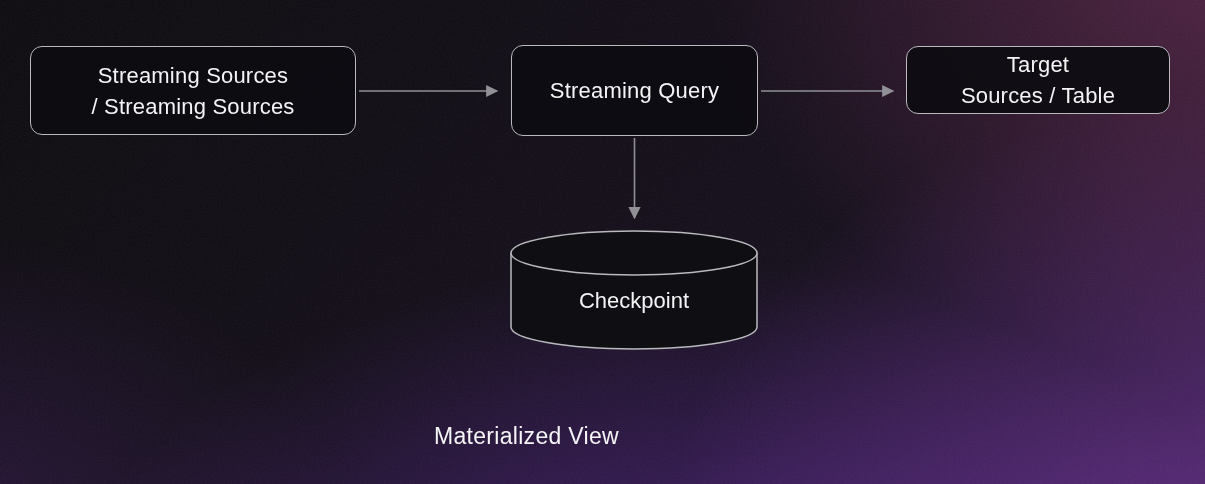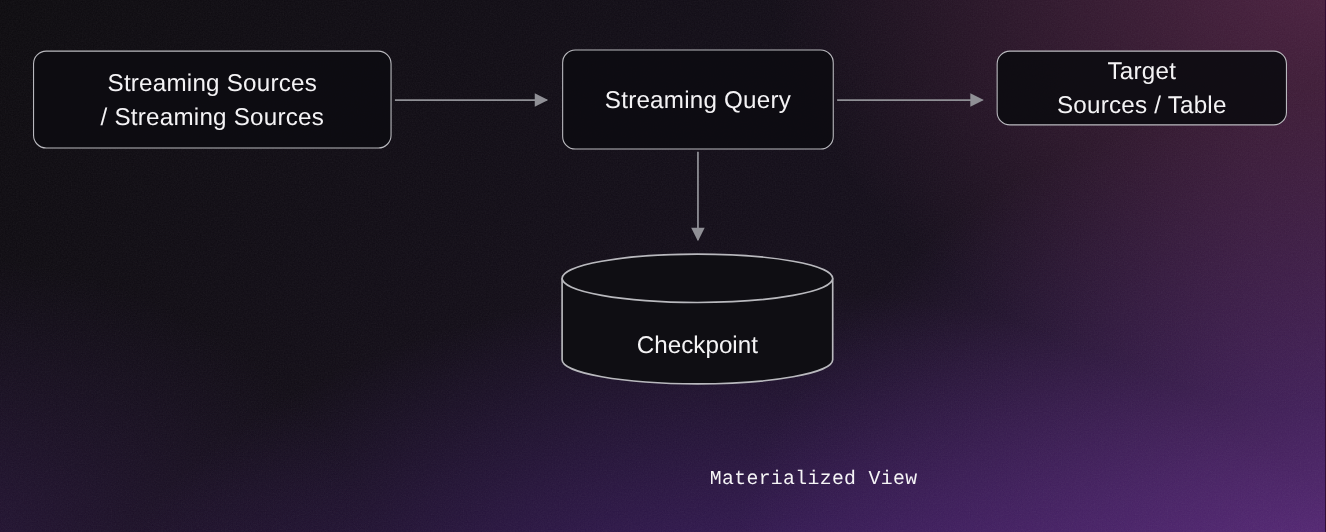--- a/index.html
+++ b/index.html
@@ -6,21 +6,21 @@
     margin: 0;
     padding: 0;
     background: #000;
     font-family: "Liberation Sans", sans-serif;
   }
   .canvas {
     position: relative;
     width: 1205px;
     height: 484px;
     overflow: hidden;
-    background: #701a75;
+    background: #4d7c0f;
   }
   .bg {
     position: absolute;
     inset: 0;
     background:
       radial-gradient(900px 700px at 104% -12%, rgba(186, 72, 138, 0.38), transparent 62%),
       radial-gradient(1000px 800px at 106% 118%, rgba(158, 70, 218, 0.55), transparent 62%),
       radial-gradient(950px 620px at 56% 138%, rgba(122, 52, 208, 0.50), transparent 66%),
       radial-gradient(700px 520px at -6% 112%, rgba(92, 42, 142, 0.32), transparent 60%),
       linear-gradient(135deg, #0c0a0e 0%, #130d19 55%, #190f21 100%);
@@ -61,33 +61,31 @@
   .cyl-label {
     position: absolute;
     left: 511px;
     top: 286px;
     width: 246px;
     height: 30px;
     color: #f4f3f5;
     font-size: 22px;
     line-height: 30px;
     text-align: center;
-    margin-top: 13px;
   }
   .caption {
     position: absolute;
     left: 434px;
     top: 421px;
     width: 400px;
-    text-align: right;
+    text-align: left;
     color: #f5f4f6;
-    font-size: 18px;
+    font-size: 23px;
     line-height: 30px;
     letter-spacing: 0.3px;
-    font-family: Liberation Mono, monospace;
   }
 </style>
 </head>
 <body>
 
 <div class="canvas">
 
   <div class="bg"></div>
 
   <svg class="noise" xmlns="http://www.w3.org/2000/svg">

